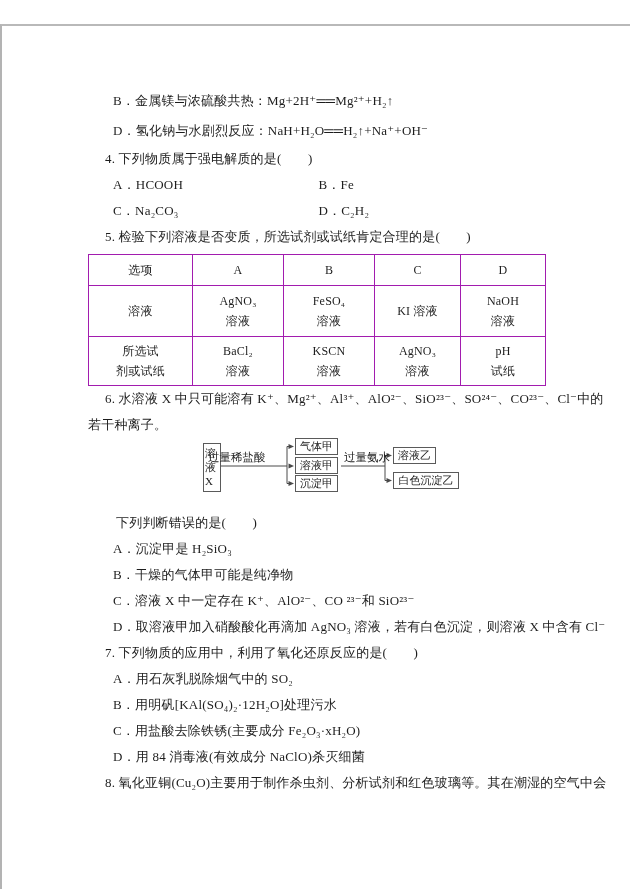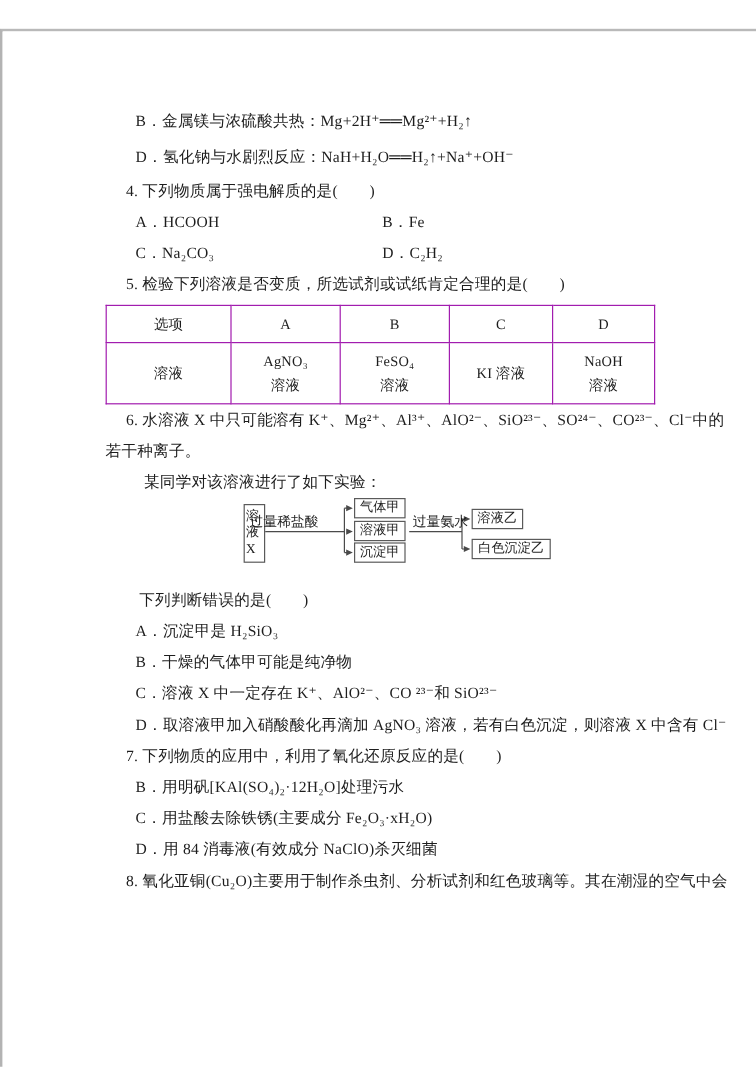--- a/index.html
+++ b/index.html
@@ -108,26 +108,47 @@
               <div class="cl">溶液</div>
             </td>
         <td>
               <div class="cl">KI 溶液</div>
             </td>
         <td>
               <div class="cl">NaOH</div>
               <div class="cl">溶液</div>
             </td>
       </tr>
+      <tr class="tr3">
+        <td>
+              <div class="cl">所选试</div>
+              <div class="cl">剂或试纸</div>
+            </td>
+        <td>
+              <div class="cl">BaCl₂</div>
+              <div class="cl">溶液</div>
+            </td>
+        <td>
+              <div class="cl">KSCN</div>
+              <div class="cl">溶液</div>
+            </td>
+        <td>
+              <div class="cl">AgNO₃</div>
+              <div class="cl">溶液</div>
+            </td>
+        <td>
+              <div class="cl">pH</div>
+              <div class="cl">试纸</div>
+            </td>
+      </tr>
     </tbody>
       </table>
 
     <div class="line h26 ind-q">6. 水溶液 X 中只可能溶有 K⁺、Mg²⁺、Al³⁺、AlO²⁻、SiO²³⁻、SO²⁴⁻、CO²³⁻、Cl⁻中的</div>
     <div class="line h26">若干种离子。</div>
-    <div class="line h26 ind-para">某同学对该溶液进行了如下实验：</div>
 
     <div class="diagram">
       <svg width="300" height="56" viewBox="0 0 300 56">
         <g stroke="#4a4a4a" stroke-width="1" fill="none">
           <line x1="20" y1="28" x2="87" y2="28"></line>
           <line x1="87" y1="8.5" x2="87" y2="45.5"></line>
           <line x1="87" y1="8.5" x2="90" y2="8.5"></line>
           <line x1="87" y1="45.5" x2="90" y2="45.5"></line>
           <line x1="141" y1="28" x2="185" y2="28"></line>
           <line x1="185" y1="17.5" x2="185" y2="42.5"></line>
@@ -153,20 +174,21 @@
     </div>
     <div class="gap-after-diagram"></div>
 
     <div class="line h26 ind-judge">下列判断错误的是(　　)</div>
     <div class="line h26 ind-opt">A．沉淀甲是 H₂SiO₃</div>
     <div class="line h26 ind-opt">B．干燥的气体甲可能是纯净物</div>
     <div class="line h26 ind-opt">C．溶液 X 中一定存在 K⁺、AlO²⁻、CO ²³⁻和 SiO²³⁻</div>
     <div class="line h26 ind-opt">D．取溶液甲加入硝酸酸化再滴加 AgNO₃ 溶液，若有白色沉淀，则溶液 X 中含有 Cl⁻</div>
 
     <div class="line h26 ind-q">7. 下列物质的应用中，利用了氧化还原反应的是(　　)</div>
+    <div class="line h26 ind-opt">A．用石灰乳脱除烟气中的 SO₂</div>
     <div class="line h26 ind-opt">B．用明矾[KAl(SO₄)₂·12H₂O]处理污水</div>
     <div class="line h26 ind-opt">C．用盐酸去除铁锈(主要成分 Fe₂O₃·xH₂O)</div>
     <div class="line h26 ind-opt">D．用 84 消毒液(有效成分 NaClO)杀灭细菌</div>
 
     <div class="line h26 ind-q">8. 氧化亚铜(Cu₂O)主要用于制作杀虫剂、分析试剂和红色玻璃等。其在潮湿的空气中会</div>
 
   </div>
 </div>
 
 </body></html>

